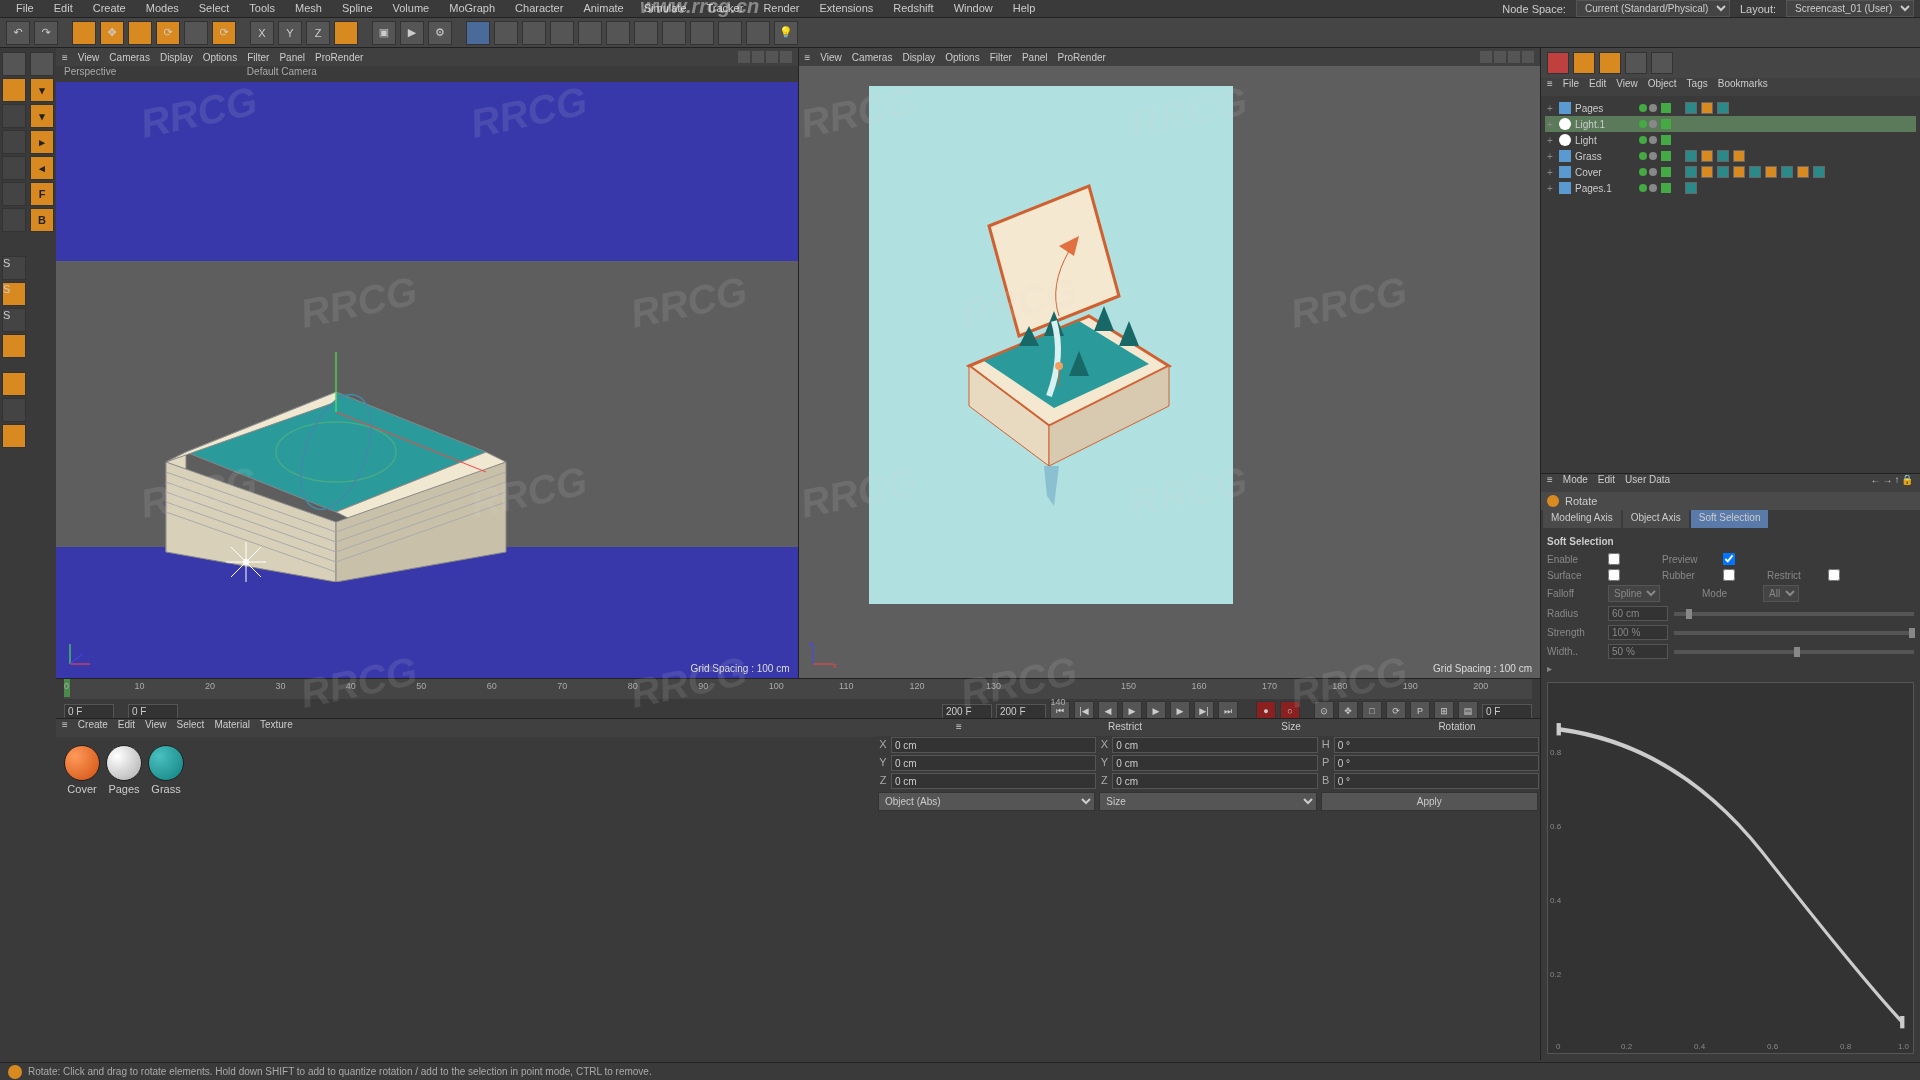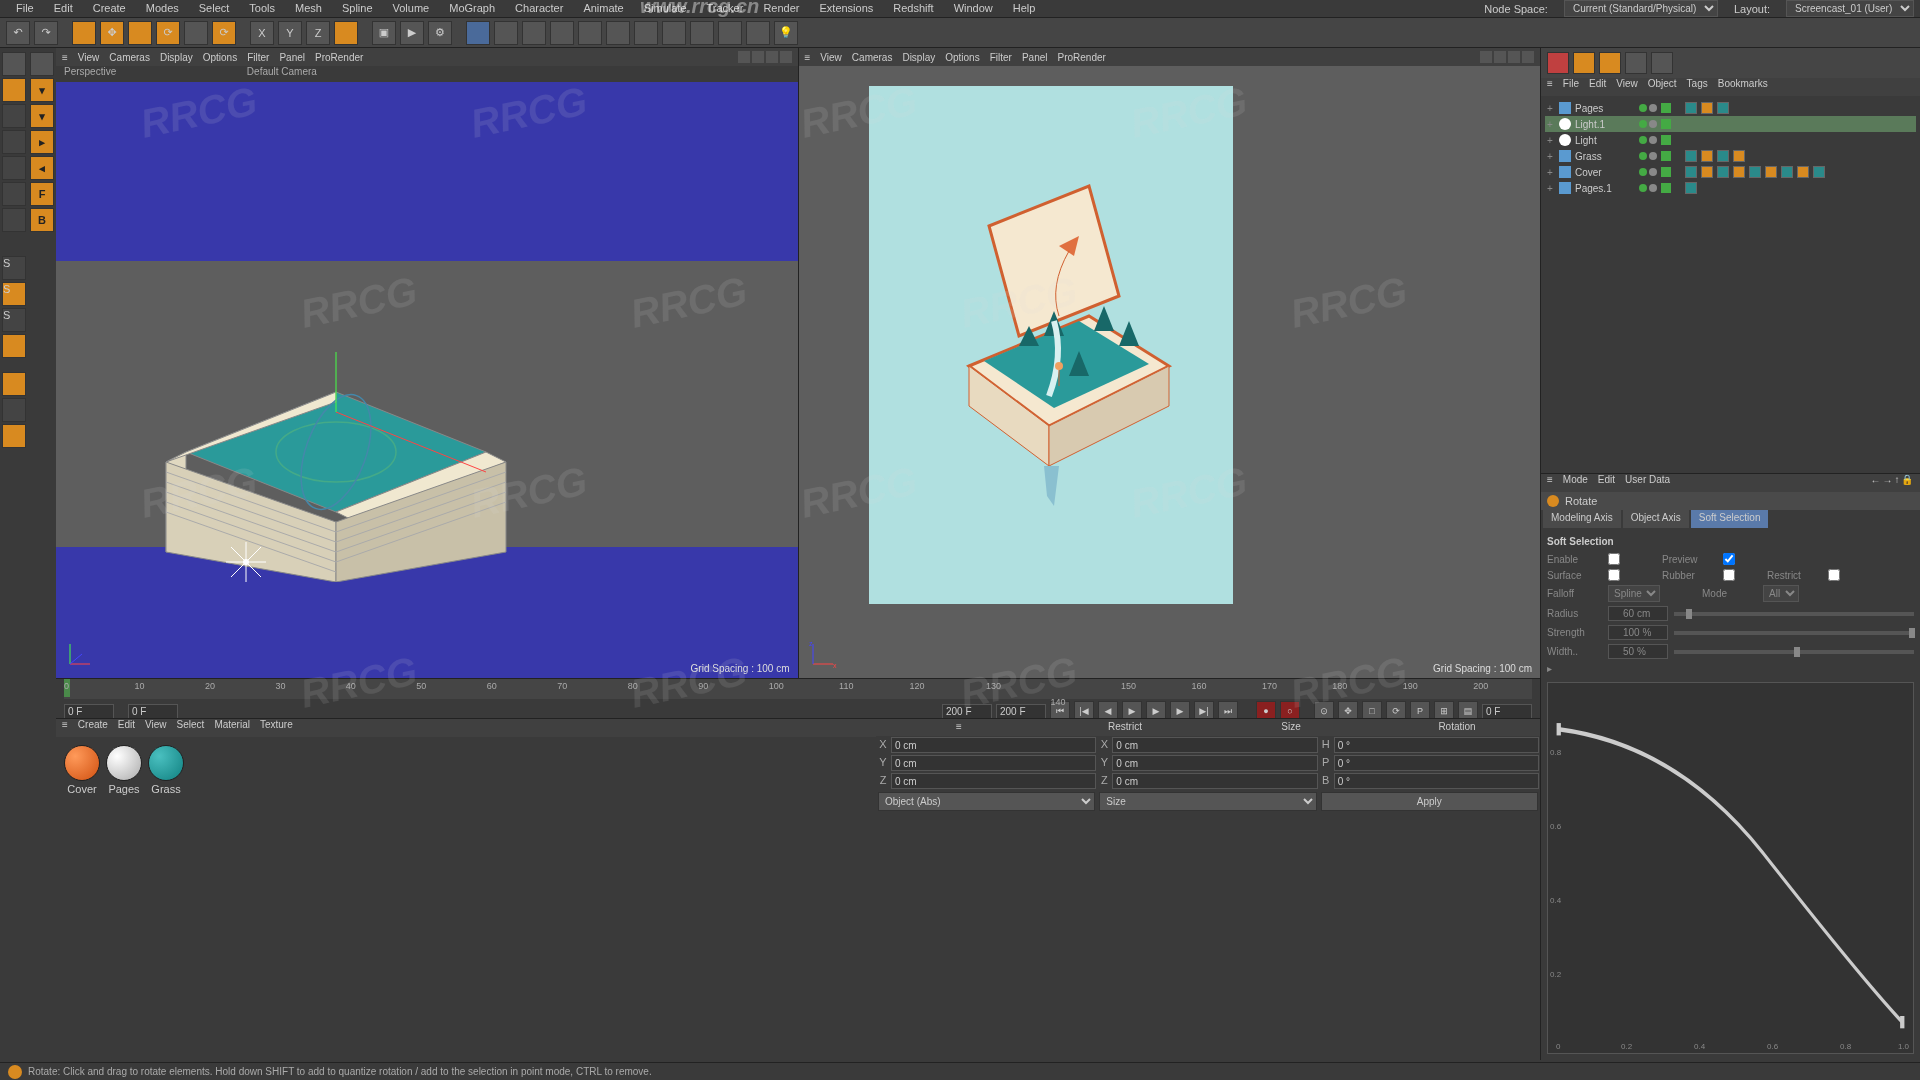--- a/index.html
+++ b/index.html
@@ -1,19 +1,19 @@
 <!DOCTYPE html>
 <html><head>
 <meta charset="utf-8">
 <style>
 *{margin:0;padding:0;box-sizing:border-box;font-family:Arial,sans-serif;user-select:none}
 body{width:1920px;height:1080px;background:#3a3a3a;color:#ccc;font-size:11px;overflow:hidden;position:relative}
 .menubar{height:18px;background:#3a3a3a;display:flex;padding:0 6px;border-bottom:1px solid #222}
 .menubar span{padding:2px 10px;cursor:pointer}
-.menubar .right{margin-left:auto;display:flex;gap:6px;align-items:flex-end}
+.menubar .right{margin-left:auto;display:flex;align-items:flex-end}
 .menubar select{background:#444;color:#ccc;border:1px solid #555;font-size:10px;padding:1px 4px}
 .toolbar-main{height:30px;background:#454545;display:flex;align-items:center;padding:0 6px;gap:4px;border-bottom:1px solid #222}
 .tbtn{width:24px;height:24px;background:#555;border:1px solid #333;display:flex;align-items:center;justify-content:center;cursor:pointer}
 .tbtn.orange{background:#d88a20}
 .tbtn.blue{background:#4a6a9a}
 .tsep{width:6px}
 .main-area{display:flex;height:1012px}
 .left-tools{width:28px;background:#3a3a3a;display:flex;flex-direction:column;gap:2px;padding:4px 2px}
 .ltool{width:24px;height:24px;background:#555;border:1px solid #333}
 .ltool.orange{background:#d88a20}
@@ -87,21 +87,21 @@
 .attr-menu .icons{margin-left:auto;display:flex;gap:2px}
 .attr-title{height:18px;background:#4a4a4a;display:flex;align-items:center;padding:0 6px;gap:6px}
 .attr-title .aicon{width:12px;height:12px;background:#d88a20;border-radius:50%}
 .attr-tabs{height:18px;display:flex;gap:2px;padding:0 2px}
 .attr-tab{padding:2px 8px;background:#4a4a4a;font-size:10px;cursor:pointer}
 .attr-tab.active{background:#5a7aaa}
 .attr-body{flex:1;padding:6px;display:flex;flex-direction:column;gap:4px}
 .attr-section{font-weight:bold;font-size:10px;padding:2px 0}
 .attr-field{display:flex;align-items:center;gap:6px;font-size:10px;color:#888}
 .attr-field .flbl{width:55px}
-.attr-field input[type=text]{width:60px;background:#333;border:1px solid #555;color:#888;font-size:10px;padding:1px 14px}
+.attr-field input[type=text]{width:60px;background:#333;border:1px solid #555;color:#888;font-size:10px;padding:1px 3px}
 .attr-field input[type=checkbox]{width:12px;height:12px}
 .attr-field select{background:#444;border:1px solid #555;color:#888;font-size:10px;padding:1px}
 .attr-slider{flex:1;height:4px;background:#555;position:relative}
 .attr-slider .thumb{position:absolute;width:6px;height:10px;background:#888;top:-3px}
 .attr-graph{flex:1;background:#333;border:1px solid #555;margin-top:4px;position:relative;min-height:100px}
 .watermark{position:absolute;color:rgba(220,220,220,0.12);font-size:40px;font-style:italic;font-weight:bold;pointer-events:none;transform:rotate(-12deg)}
 </style>
 </head>
 <body>
 

